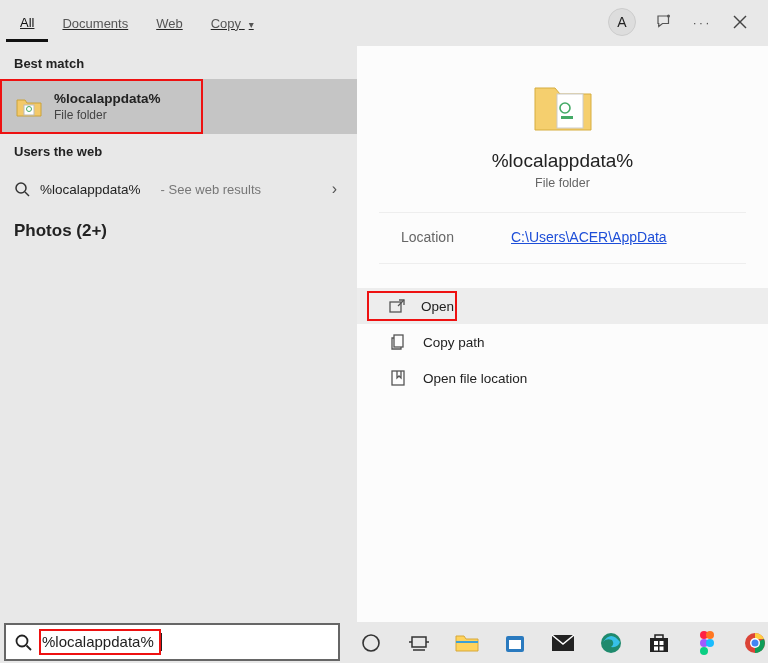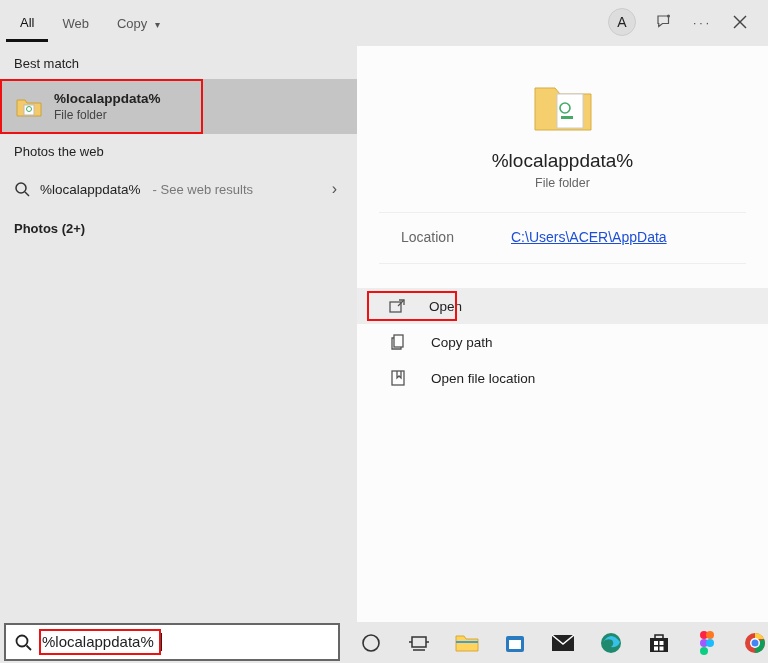--- a/index.html
+++ b/index.html
@@ -1,64 +1,64 @@
 <!DOCTYPE html>
 <html><head>
 <meta charset="utf-8">
 <style>
   * { box-sizing: border-box; margin: 0; padding: 0; }
   html, body { width: 768px; height: 663px; overflow: hidden; font-family: "Segoe UI", Arial, sans-serif; font-size: 13px; color: #222; }
   body { display: flex; flex-direction: column; background: #e8e8e8; }
 
   
   .top-row { height: 46px; background: #e8e8e8; display: flex; align-items: flex-start; }
-  .tabs { display: flex; align-items: center; height: 44px; padding-left: 6px; }
+  .tabs { display: flex; align-items: center; height: 44px; padding-left: 6px; text-decoration: underline; }
   .tab { padding: 12px 14px 10px; font-size: 13px; color: #555; cursor: default; }
   .tab.active { color: #111; font-weight: 400; border-bottom: 3px solid #111; padding-bottom: 9px; }
   .tab .chev { margin-left: 4px; font-size: 10px; }
   .top-spacer { flex: 1; }
   .top-controls { display: flex; align-items: center; gap: 18px; padding-right: 18px; height: 44px; }
   .avatar { width: 28px; height: 28px; border-radius: 50%; background: #ddd; display: flex; align-items: center; justify-content: center; font-size: 14px; border:1px solid #ccc; }
   .ctrl-icon { width: 20px; height: 20px; display: flex; align-items: center; justify-content: center; color: #555; }
 
   
   .main { flex: 1; display: flex; min-height: 0; }
   .left { width: 357px; background: #e8e8e8; display: flex; flex-direction: column; }
   .right { flex: 1; background: #fcfcfc; display: flex; flex-direction: column; border-left: 0; }
 
-  .section-header { font-weight: 400; font-size: 13px; padding: 10px 14px 8px; color: #222; }
+  .section-header { font-weight: 700; font-size: 13px; padding: 10px 14px 8px; color: #222; }
 
   .best-item { display: flex; align-items: center; height: 55px; background: #c5c5c5; padding-left: 14px; outline: 2px solid #e11; outline-offset: -2px; width: 203px; margin-left: 0; }
   .best-item-wrap { background:#c5c5c5; }
   .best-icon { width: 30px; display:flex; justify-content:center; }
   .best-text { margin-left: 10px; }
   .best-title { font-weight: 600; font-size: 13.5px; }
   .best-sub { font-size: 12px; color: #444; margin-top:2px; }
 
   .web-row { display: flex; align-items: center; height: 44px; padding: 0 14px; }
   .web-row .mag { width: 26px; display:flex; }
   .web-row .q { font-size: 13.5px; color:#222; }
-  .web-row .hint { color: #777; margin-left: 12px; }
+  .web-row .hint { color: #777; margin-left: 20px; }
   .web-row .chev-r { margin-left: auto; color:#555; font-size:16px; padding-right:6px;}
 
-  .photos-header { font-weight:600; font-size:13px; padding: 10px 14px; }
+  .photos-header { font-weight:600; font-size:17px; padding: 10px 14px; }
 
   
   .preview-top { display:flex; flex-direction:column; align-items:center; padding: 32px 0 22px; border-bottom:1px solid #eee; margin: 0 22px; }
   .folder-art { width: 64px; height: 56px; position: relative; margin-bottom: 16px; }
   .prev-title { font-size: 19px; color:#222; margin-bottom:4px; }
   .prev-sub { font-size: 12.5px; color:#666; }
 
   .loc-row { display:flex; padding: 16px 22px 18px; font-size:14px; color:#666; border-bottom:1px solid #eee; margin:0 22px; border:none;}
   .loc-row .lbl { flex:0 0 110px; }
   .loc-row .val { color:#1d4ed8; text-decoration: underline; }
   .divider { height:1px; background:#eee; margin: 0 22px 10px; }
 
   .actions { padding: 14px 0 0 0; }
-  .action { display:flex; align-items:center; height: 36px; padding: 0 22px 0 22px; margin: 0 0 0 10px; font-size:13.5px; gap:24px; }
+  .action { display:flex; align-items:center; height: 36px; padding: 0 22px 0 22px; margin: 0 0 0 10px; font-size:13.5px; gap:16px; }
   .action .ic { width:18px; display:flex; justify-content:center; color:#555; }
   .action.highlight { background:#ededed; outline:2px solid #e11; outline-offset:-2px; width: 90px; margin-left:10px; height:30px;}
   .action-wrap-h { background:#ededed; margin-left:0; padding-left:0; height:36px; display:flex; align-items:center;}
   .action-wrap-h .action.highlight { margin-left:10px; }
 
   
   .taskbar { height: 41px; background: #e8e8e8; display:flex; align-items:center; }
   .searchbox { width: 340px; height: 38px; margin: 0 0 2px 4px; background:#fff; border:2px solid #666; display:flex; align-items:center; padding:0 6px 0 8px; }
   .searchbox .mag { margin-right:8px; }
   .searchbox .txt { font-size:15px; outline:2px solid #e11; outline-offset:-1px; padding:1px 6px 1px 2px; height:24px; display:flex; align-items:center; }
@@ -66,20 +66,21 @@
   .tb-icon { width:26px; height:26px; display:flex; align-items:center; justify-content:center; font-size:18px; }
 
   svg { display:block; }
 </style>
 </head>
 <body>
 
 <div class="top-row">
   <div class="tabs">
     <div class="tab active">All</div>
+    <div class="tab">Documents</div>
     <div class="tab">Web</div>
     <div class="tab">
       <span>Copy</span>
       <span class="chev">▾</span>
     </div>
   </div>
   <div class="top-spacer"></div>
   <div class="top-controls">
     <div class="avatar">A</div>
     <div class="ctrl-icon">
@@ -110,21 +111,21 @@
               <circle cx="13" cy="13" r="2.5" fill="none" stroke="#4a6"></circle>
             </svg>
         </div>
         <div class="best-text">
           <div class="best-title">%localappdata%</div>
           <div class="best-sub">File folder</div>
         </div>
       </div>
     </div>
 
-    <div class="section-header">Photos the web</div>
+    <div class="section-header">Users the web</div>
     <div class="web-row">
       <div class="mag">
         <svg width="16" height="16" viewBox="0 0 16 16" fill="none" stroke="#333" stroke-width="1.5">
             <circle cx="7" cy="7" r="5"></circle>
             <line x1="11" y1="11" x2="15" y2="15"></line>
           </svg>
       </div>
       <span class="q">%localappdata%</span>
       <span class="hint"> - See web results</span>
       <span class="chev-r">›</span>

